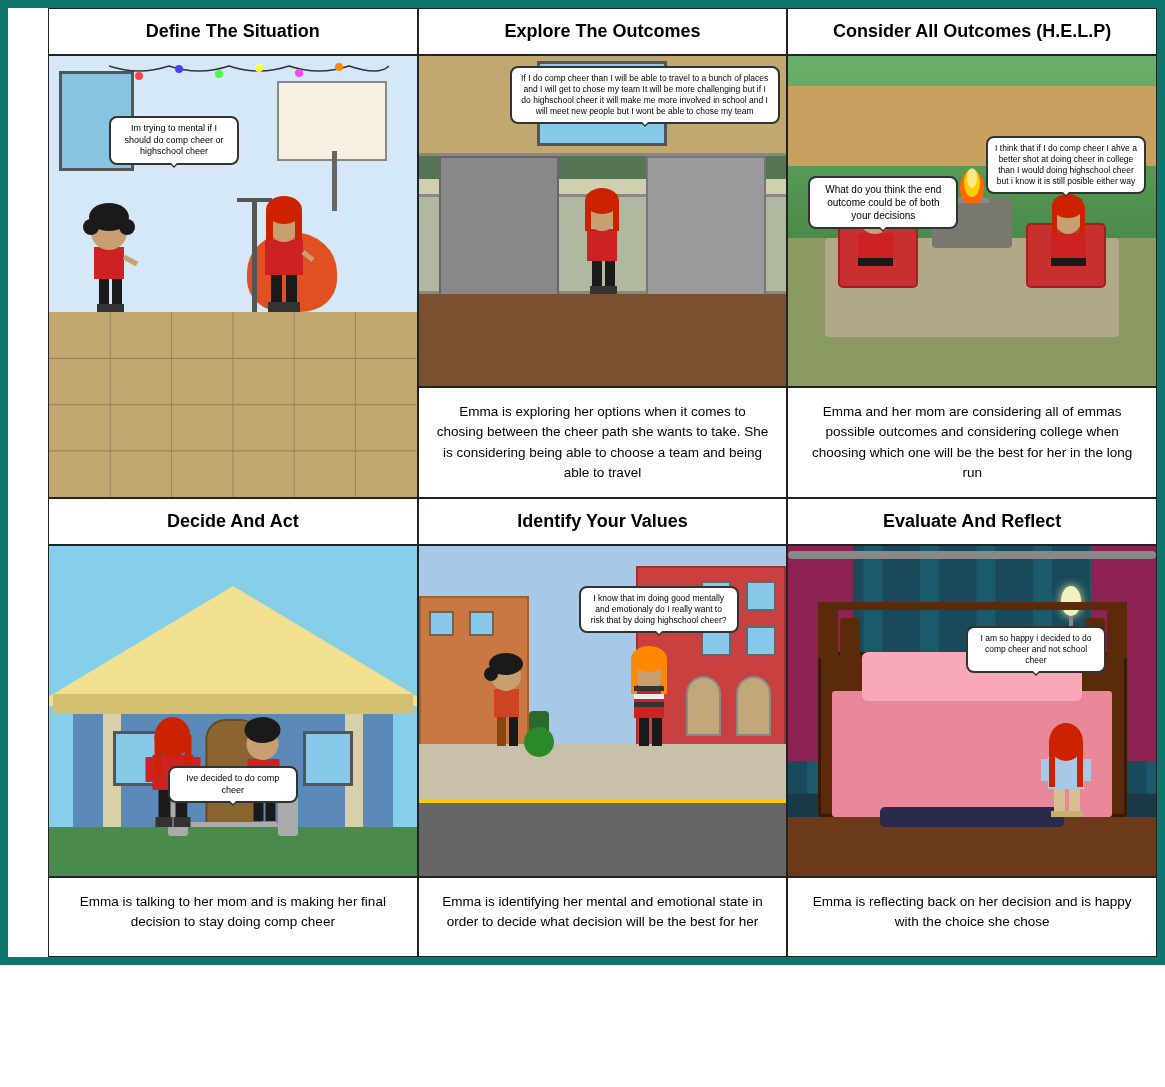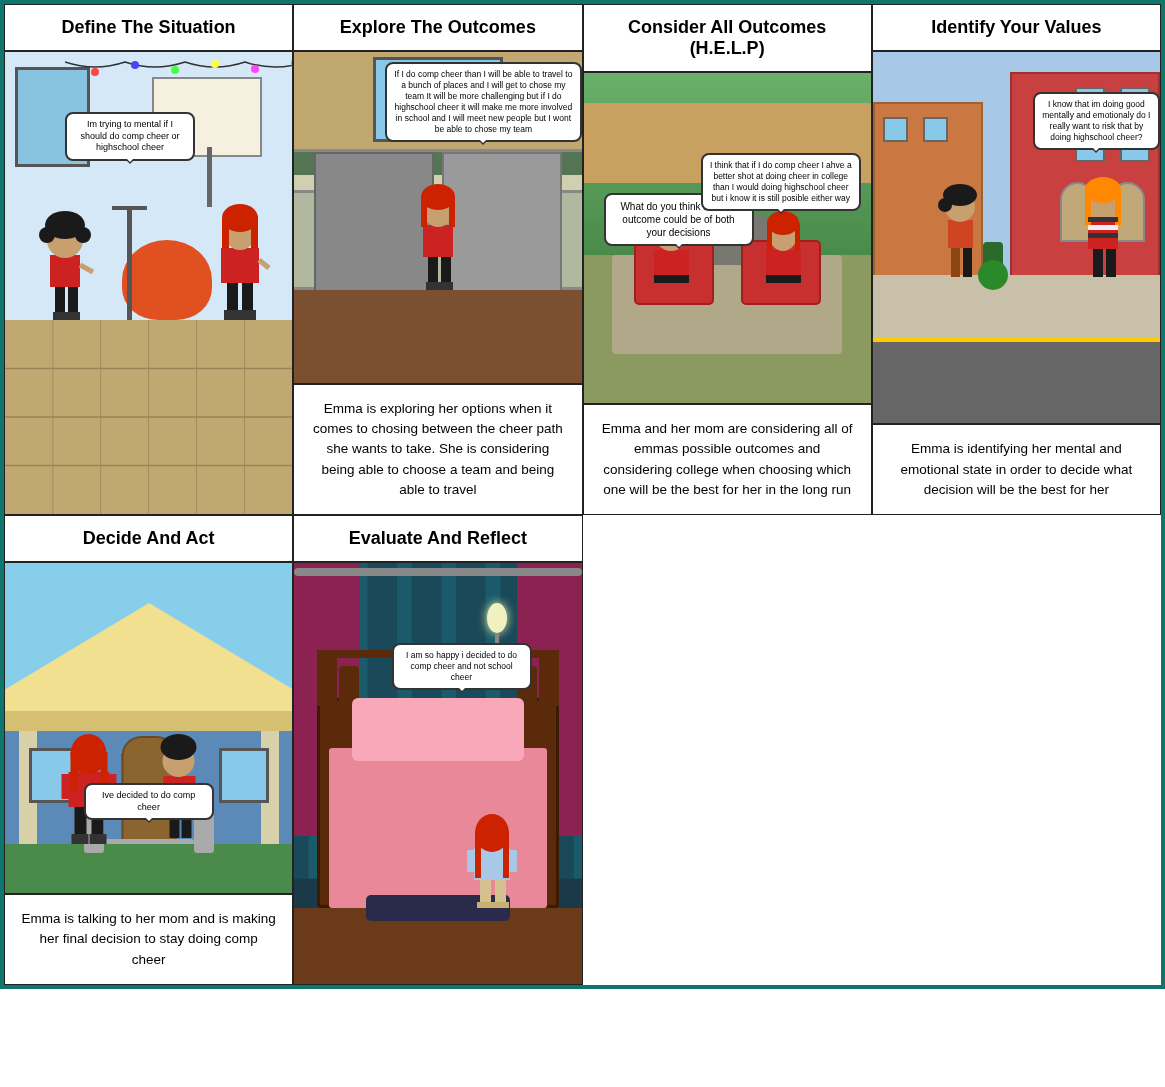--- a/index.html
+++ b/index.html
@@ -4,23 +4,24 @@
   <style>
     * { box-sizing: border-box; margin: 0; padding: 0; }
     body {
       background: #fff;
       font-family: Arial, sans-serif;
       width: 1165px;
       min-height: 1087px;
     }
     .grid {
       display: grid;
-      grid-template-columns: repeat(4, 1fr);
+      grid-template-columns: repeat(3, 1fr);
       grid-template-rows: repeat(2, auto);
-      border: 4px solid #0f766e;
+      border: 8px solid #0f766e;
+      padding-left: 40px;
     }
     .cell {
       border: 1px solid #222;
       display: flex;
       flex-direction: column;
     }
     .cell-header {
       text-align: center;
       font-weight: bold;
       font-size: 18px;
@@ -289,20 +290,85 @@
         </svg>
 
         <div class="speech-bubble" style="left:20px;top:120px;max-width:150px;font-size:10px;">What do you think the end outcome could be of both your decisions</div>
         <div class="speech-bubble" style="right:10px;top:80px;max-width:160px;font-size:8.5px;">I think that if I do comp cheer I ahve a better shot at doing cheer in college than I would doing highschool cheer but i know it is still posible either way</div>
       </div>
     </div>
     <div class="cell-caption">Emma and her mom are considering all of emmas possible outcomes and considering college when choosing which one will be the best for her in the long run</div>
   </div>
 
   <div class="cell">
+    <div class="cell-header">Decide And Act</div>
+    <div class="cell-image">
+      <div class="scene scene5">
+
+        <div style="position:absolute;top:0;left:0;right:0;height:100%;background:#87ceeb;"></div>
+
+        <div style="position:absolute;top:40px;left:50%;transform:translateX(-50%);width:0;height:0;border-left:200px solid transparent;border-right:200px solid transparent;border-bottom:120px solid #f0e090;"></div>
+
+        <div style="position:absolute;top:148px;left:50%;transform:translateX(-50%);width:360px;height:20px;background:#d4c070;"></div>
+
+        <div style="position:absolute;top:168px;left:50%;transform:translateX(-50%);width:320px;bottom:15%;background:#5b8ab8;"></div>
+
+        <div style="position:absolute;top:168px;left:calc(50% - 130px);width:18px;bottom:15%;background:#d8d0a8;"></div>
+        <div style="position:absolute;top:168px;left:calc(50% + 112px);width:18px;bottom:15%;background:#d8d0a8;"></div>
+
+        <div style="position:absolute;bottom:calc(15% + 0px);left:50%;transform:translateX(-50%);width:55px;height:90px;background:#8b6530;border:2px solid #6b4a20;border-bottom:none;"></div>
+
+        <div style="position:absolute;bottom:calc(15% + 88px);left:50%;transform:translateX(-50%);width:55px;height:20px;background:#8b6530;border-radius:30px 30px 0 0;border:2px solid #6b4a20;border-bottom:none;"></div>
+
+        <div style="position:absolute;bottom:12%;left:50%;transform:translateX(-50%);width:90px;height:14px;background:#aaa;border-radius:3px;"></div>
+        <div style="position:absolute;bottom:9%;left:50%;transform:translateX(-50%);width:110px;height:14px;background:#bbb;border-radius:3px;"></div>
+
+        <div style="position:absolute;bottom:0;left:50%;transform:translateX(-50%);width:70px;height:9%;background:#999;border-radius:4px;"></div>
+
+        <div style="position:absolute;bottom:0;left:0;right:0;height:15%;background:#4a8a4a;"></div>
+
+        <div style="position:absolute;top:185px;left:calc(50% - 120px);width:50px;height:55px;background:#88c8e8;border:3px solid #555;"></div>
+        <div style="position:absolute;top:185px;right:calc(50% - 120px);width:50px;height:55px;background:#88c8e8;border:3px solid #555;"></div>
+
+        <div style="position:absolute;bottom:12%;left:calc(50% - 65px);width:20px;height:40px;background:#aaa;border-radius:3px;"></div>
+        <div style="position:absolute;bottom:12%;right:calc(50% - 65px);width:20px;height:40px;background:#aaa;border-radius:3px;"></div>
+
+        <svg style="position:absolute;bottom:15%;left:50%;transform:translateX(-50%) translateX(-60px);" width="65" height="130" viewBox="0 0 65 130">
+
+          <rect x="18" y="90" width="12" height="35" fill="#1a1a1a"></rect>
+          <rect x="35" y="90" width="12" height="35" fill="#1a1a1a"></rect>
+
+          <rect x="15" y="120" width="17" height="10" fill="#333"></rect>
+          <rect x="33" y="120" width="17" height="10" fill="#333"></rect>
+
+          <rect x="12" y="58" width="41" height="35" fill="#cc2222"></rect>
+
+          <ellipse cx="32" cy="40" rx="18" ry="20" fill="#cc2200"></ellipse>
+          <rect x="14" y="38" width="7" height="40" fill="#cc2200"></rect>
+          <rect x="44" y="38" width="7" height="40" fill="#cc2200"></rect>
+
+          <rect x="5" y="60" width="8" height="25" fill="#cc2222"></rect>
+          <rect x="52" y="60" width="8" height="25" fill="#cc2222"></rect>
+        </svg>
+
+        <svg style="position:absolute;bottom:15%;left:50%;transform:translateX(-50%) translateX(30px);" width="55" height="120" viewBox="0 0 55 120">
+          <rect x="18" y="82" width="10" height="32" fill="#1a1a1a"></rect>
+          <rect x="30" y="82" width="10" height="32" fill="#1a1a1a"></rect>
+          <rect x="12" y="52" width="32" height="32" fill="#cc2222"></rect>
+          <circle cx="27" cy="37" r="16" fill="#c8a070"></circle>
+          <ellipse cx="27" cy="23" rx="18" ry="13" fill="#1a1a1a"></ellipse>
+        </svg>
+
+        <div class="speech-bubble" style="left:50%;transform:translateX(-50%);top:220px;max-width:130px;font-size:9px;">Ive decided to do comp cheer</div>
+      </div>
+    </div>
+    <div class="cell-caption">Emma is talking to her mom and is making her final decision to stay doing comp cheer</div>
+  </div>
+
+  <div class="cell">
     <div class="cell-header">Identify Your Values</div>
     <div class="cell-image">
       <div class="scene scene4">
 
         <div style="position:absolute;top:0;left:0;right:0;height:60%;background:#a8c8e8;"></div>
 
         <div style="position:absolute;top:20px;right:0;width:150px;height:230px;background:#c84040;border:2px solid #a03030;"></div>
 
         <div style="position:absolute;top:35px;right:10px;width:30px;height:30px;background:#88c8e8;border:2px solid #666;"></div>
         <div style="position:absolute;top:35px;right:55px;width:30px;height:30px;background:#88c8e8;border:2px solid #666;"></div>
@@ -346,85 +412,20 @@
 
           <rect x="15" y="45" width="30" height="5" fill="#333"></rect>
           <rect x="15" y="53" width="30" height="5" fill="#eee"></rect>
           <rect x="15" y="61" width="30" height="5" fill="#333"></rect>
         </svg>
 
         <div class="speech-bubble" style="left:160px;top:40px;max-width:160px;font-size:8.5px;">I know that im doing good mentally and emotionaly do I really want to risk that by doing highschool cheer?</div>
       </div>
     </div>
     <div class="cell-caption">Emma is identifying her mental and emotional state in order to decide what decision will be the best for her</div>
-  </div>
-
-  <div class="cell">
-    <div class="cell-header">Decide And Act</div>
-    <div class="cell-image">
-      <div class="scene scene5">
-
-        <div style="position:absolute;top:0;left:0;right:0;height:100%;background:#87ceeb;"></div>
-
-        <div style="position:absolute;top:40px;left:50%;transform:translateX(-50%);width:0;height:0;border-left:200px solid transparent;border-right:200px solid transparent;border-bottom:120px solid #f0e090;"></div>
-
-        <div style="position:absolute;top:148px;left:50%;transform:translateX(-50%);width:360px;height:20px;background:#d4c070;"></div>
-
-        <div style="position:absolute;top:168px;left:50%;transform:translateX(-50%);width:320px;bottom:15%;background:#5b8ab8;"></div>
-
-        <div style="position:absolute;top:168px;left:calc(50% - 130px);width:18px;bottom:15%;background:#d8d0a8;"></div>
-        <div style="position:absolute;top:168px;left:calc(50% + 112px);width:18px;bottom:15%;background:#d8d0a8;"></div>
-
-        <div style="position:absolute;bottom:calc(15% + 0px);left:50%;transform:translateX(-50%);width:55px;height:90px;background:#8b6530;border:2px solid #6b4a20;border-bottom:none;"></div>
-
-        <div style="position:absolute;bottom:calc(15% + 88px);left:50%;transform:translateX(-50%);width:55px;height:20px;background:#8b6530;border-radius:30px 30px 0 0;border:2px solid #6b4a20;border-bottom:none;"></div>
-
-        <div style="position:absolute;bottom:12%;left:50%;transform:translateX(-50%);width:90px;height:14px;background:#aaa;border-radius:3px;"></div>
-        <div style="position:absolute;bottom:9%;left:50%;transform:translateX(-50%);width:110px;height:14px;background:#bbb;border-radius:3px;"></div>
-
-        <div style="position:absolute;bottom:0;left:50%;transform:translateX(-50%);width:70px;height:9%;background:#999;border-radius:4px;"></div>
-
-        <div style="position:absolute;bottom:0;left:0;right:0;height:15%;background:#4a8a4a;"></div>
-
-        <div style="position:absolute;top:185px;left:calc(50% - 120px);width:50px;height:55px;background:#88c8e8;border:3px solid #555;"></div>
-        <div style="position:absolute;top:185px;right:calc(50% - 120px);width:50px;height:55px;background:#88c8e8;border:3px solid #555;"></div>
-
-        <div style="position:absolute;bottom:12%;left:calc(50% - 65px);width:20px;height:40px;background:#aaa;border-radius:3px;"></div>
-        <div style="position:absolute;bottom:12%;right:calc(50% - 65px);width:20px;height:40px;background:#aaa;border-radius:3px;"></div>
-
-        <svg style="position:absolute;bottom:15%;left:50%;transform:translateX(-50%) translateX(-60px);" width="65" height="130" viewBox="0 0 65 130">
-
-          <rect x="18" y="90" width="12" height="35" fill="#1a1a1a"></rect>
-          <rect x="35" y="90" width="12" height="35" fill="#1a1a1a"></rect>
-
-          <rect x="15" y="120" width="17" height="10" fill="#333"></rect>
-          <rect x="33" y="120" width="17" height="10" fill="#333"></rect>
-
-          <rect x="12" y="58" width="41" height="35" fill="#cc2222"></rect>
-
-          <ellipse cx="32" cy="40" rx="18" ry="20" fill="#cc2200"></ellipse>
-          <rect x="14" y="38" width="7" height="40" fill="#cc2200"></rect>
-          <rect x="44" y="38" width="7" height="40" fill="#cc2200"></rect>
-
-          <rect x="5" y="60" width="8" height="25" fill="#cc2222"></rect>
-          <rect x="52" y="60" width="8" height="25" fill="#cc2222"></rect>
-        </svg>
-
-        <svg style="position:absolute;bottom:15%;left:50%;transform:translateX(-50%) translateX(30px);" width="55" height="120" viewBox="0 0 55 120">
-          <rect x="18" y="82" width="10" height="32" fill="#1a1a1a"></rect>
-          <rect x="30" y="82" width="10" height="32" fill="#1a1a1a"></rect>
-          <rect x="12" y="52" width="32" height="32" fill="#cc2222"></rect>
-          <circle cx="27" cy="37" r="16" fill="#c8a070"></circle>
-          <ellipse cx="27" cy="23" rx="18" ry="13" fill="#1a1a1a"></ellipse>
-        </svg>
-
-        <div class="speech-bubble" style="left:50%;transform:translateX(-50%);top:220px;max-width:130px;font-size:9px;">Ive decided to do comp cheer</div>
-      </div>
-    </div>
-    <div class="cell-caption">Emma is talking to her mom and is making her final decision to stay doing comp cheer</div>
   </div>
 
   <div class="cell">
     <div class="cell-header">Evaluate And Reflect</div>
     <div class="cell-image">
       <div class="scene scene6">
 
         <div style="position:absolute;top:0;left:0;right:0;bottom:0;background:#1a3a4a;"></div>
 
         <svg style="position:absolute;top:0;left:0;width:100%;height:75%;" viewBox="0 0 390 250" preserveAspectRatio="none">
@@ -479,15 +480,16 @@
           <rect x="13" y="35" width="6" height="45" fill="#cc2200"></rect>
           <rect x="41" y="35" width="6" height="45" fill="#cc2200"></rect>
 
           <rect x="5" y="52" width="8" height="22" fill="#a8c8e8"></rect>
           <rect x="47" y="52" width="8" height="22" fill="#a8c8e8"></rect>
         </svg>
 
         <div class="speech-bubble" style="right:50px;top:80px;max-width:140px;font-size:8.5px;">I am so happy i decided to do comp cheer and not school cheer</div>
       </div>
     </div>
+    <div class="cell-caption">Emma is reflecting back on her decision and is happy with the choice she chose</div>
   </div>
 
 </div>
 
 </body></html>

